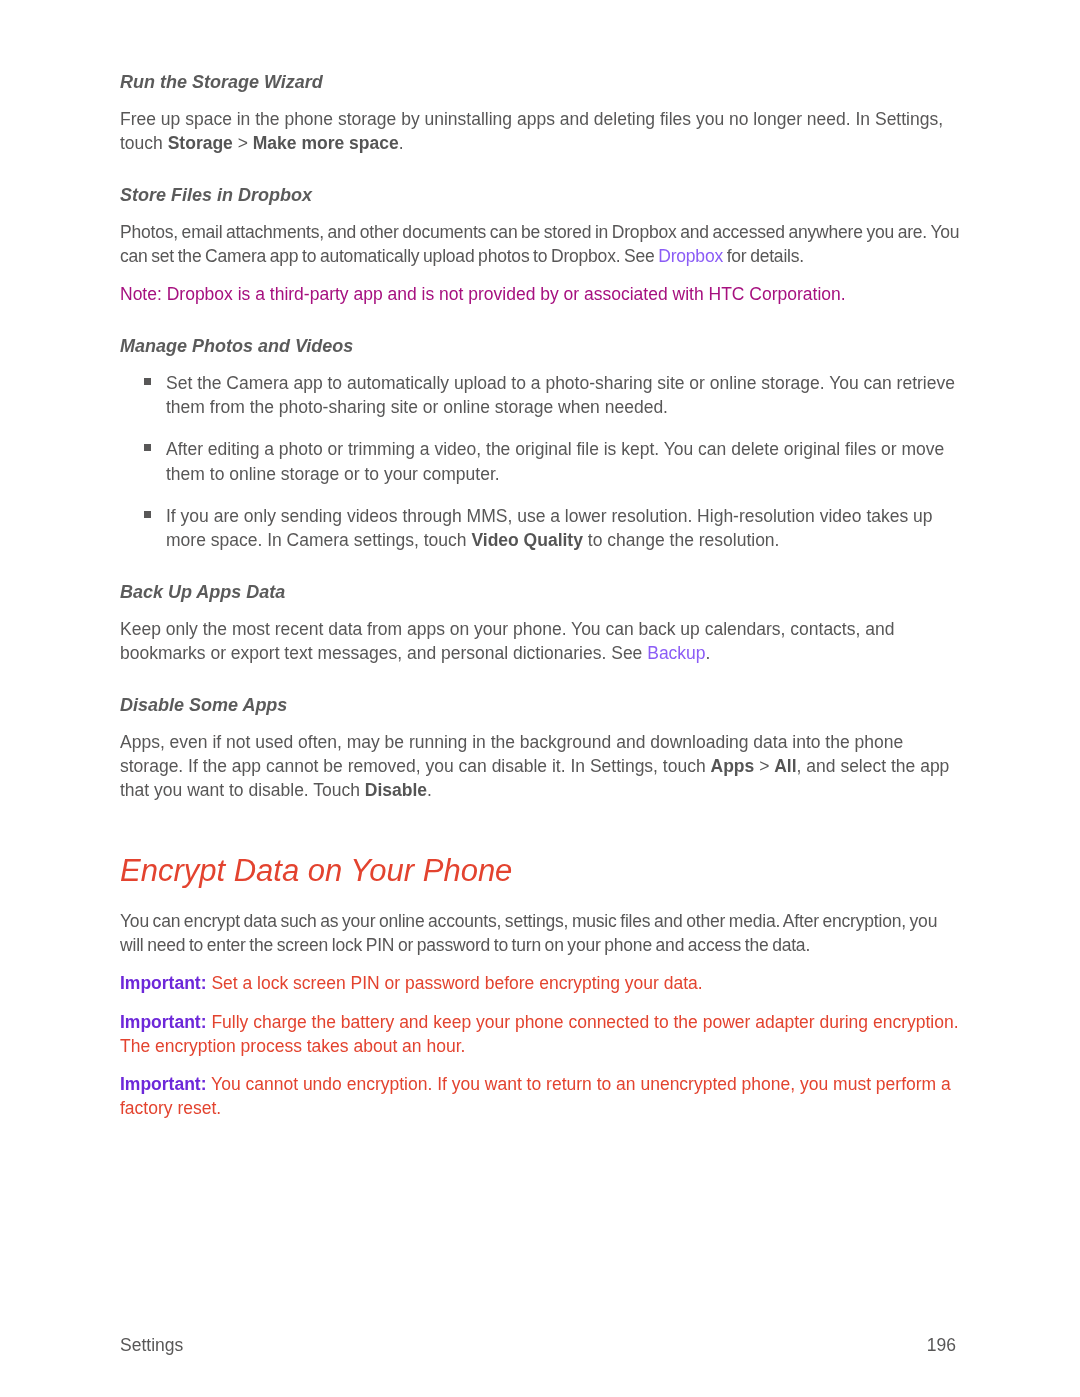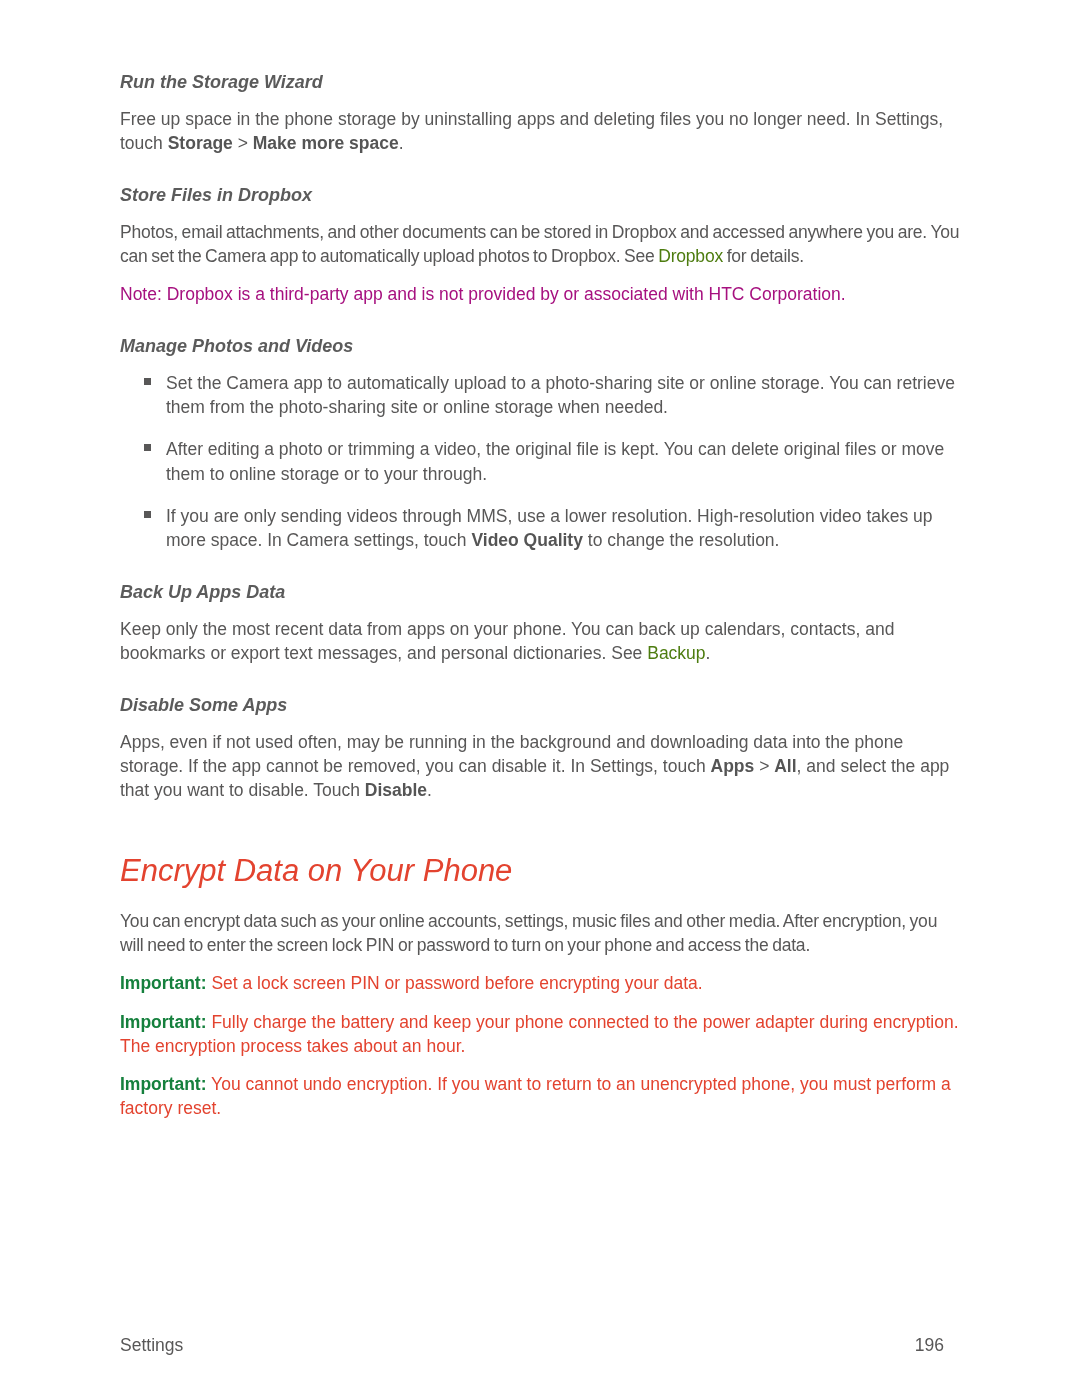--- a/index.html
+++ b/index.html
@@ -29,24 +29,24 @@
   .h2 {
     font-style: italic;
     color: #e3432f;
     font-size: 31px;
     font-weight: 400;
     margin: 0 0 16px 0;
   }
   p { margin: 0 0 14px 0; }
   .block { margin-bottom: 28px; }
   .bold { font-weight: bold; color: #555; }
-  .link { color: #4d7c0f; }
+  .link { color: #8b5cf6; }
   .note-label { font-weight: normal; color: #a6107f; }
   .note-body { color: #a6107f; }
-  .imp-label { font-weight: bold; color: #15803d; margin-top: 42px; }
+  .imp-label { font-weight: bold; color: #6d28d9; margin-top: 42px; }
   .imp-body { color: #e3432f; }
   ul.bullets {
     list-style: none;
     padding: 0 0 0 24px;
     margin: 0;
   }
   ul.bullets li {
     position: relative;
     padding-left: 22px;
     margin-bottom: 18px;
@@ -58,21 +58,21 @@
     top: 7px;
     width: 7px;
     height: 7px;
     background: #585757;
   }
   .tight { letter-spacing: -0.2px; word-spacing: -1.0px; }
   .footer {
     position: absolute;
     bottom: 40px;
     left: 120px;
-    right: 136px;
+    right: 124px;
     display: flex;
     justify-content: space-between;
     font-size: 17.5px;
     color: #585757;
   }
 </style>
 </head>
 <body>
 
 <div class="page">
@@ -91,21 +91,21 @@
     </p>
     <p>
       <span class="note-label">Note:</span><span class="note-body">  Dropbox is a third-party app and is not provided by or associated with HTC Corporation.</span>
     </p>
   </div>
 
   <div class="block">
     <div class="h3">Manage Photos and Videos</div>
     <ul class="bullets">
       <li><span>Set the Camera app to automatically upload to a photo-sharing site or online storage. You can retrieve them from the photo-sharing site or online storage when needed.</span></li>
-      <li><span>After editing a photo or trimming a video, the original file is kept. You can delete original files or move them to online storage or to your through.</span></li>
+      <li><span>After editing a photo or trimming a video, the original file is kept. You can delete original files or move them to online storage or to your computer.</span></li>
       <li>
         <span>If you are only sending videos through MMS, use a lower resolution. High-resolution video takes up more space. In Camera settings, touch </span><span class="bold">Video Quality</span><span> to change the resolution.</span>
       </li>
     </ul>
   </div>
 
   <div class="block">
     <div class="h3">Back Up Apps Data</div>
     <p>
       <span>Keep only the most recent data from apps on your phone. You can back up calendars, contacts, and bookmarks or export text messages, and personal dictionaries. See </span><span class="link">Backup</span><span>.</span>

